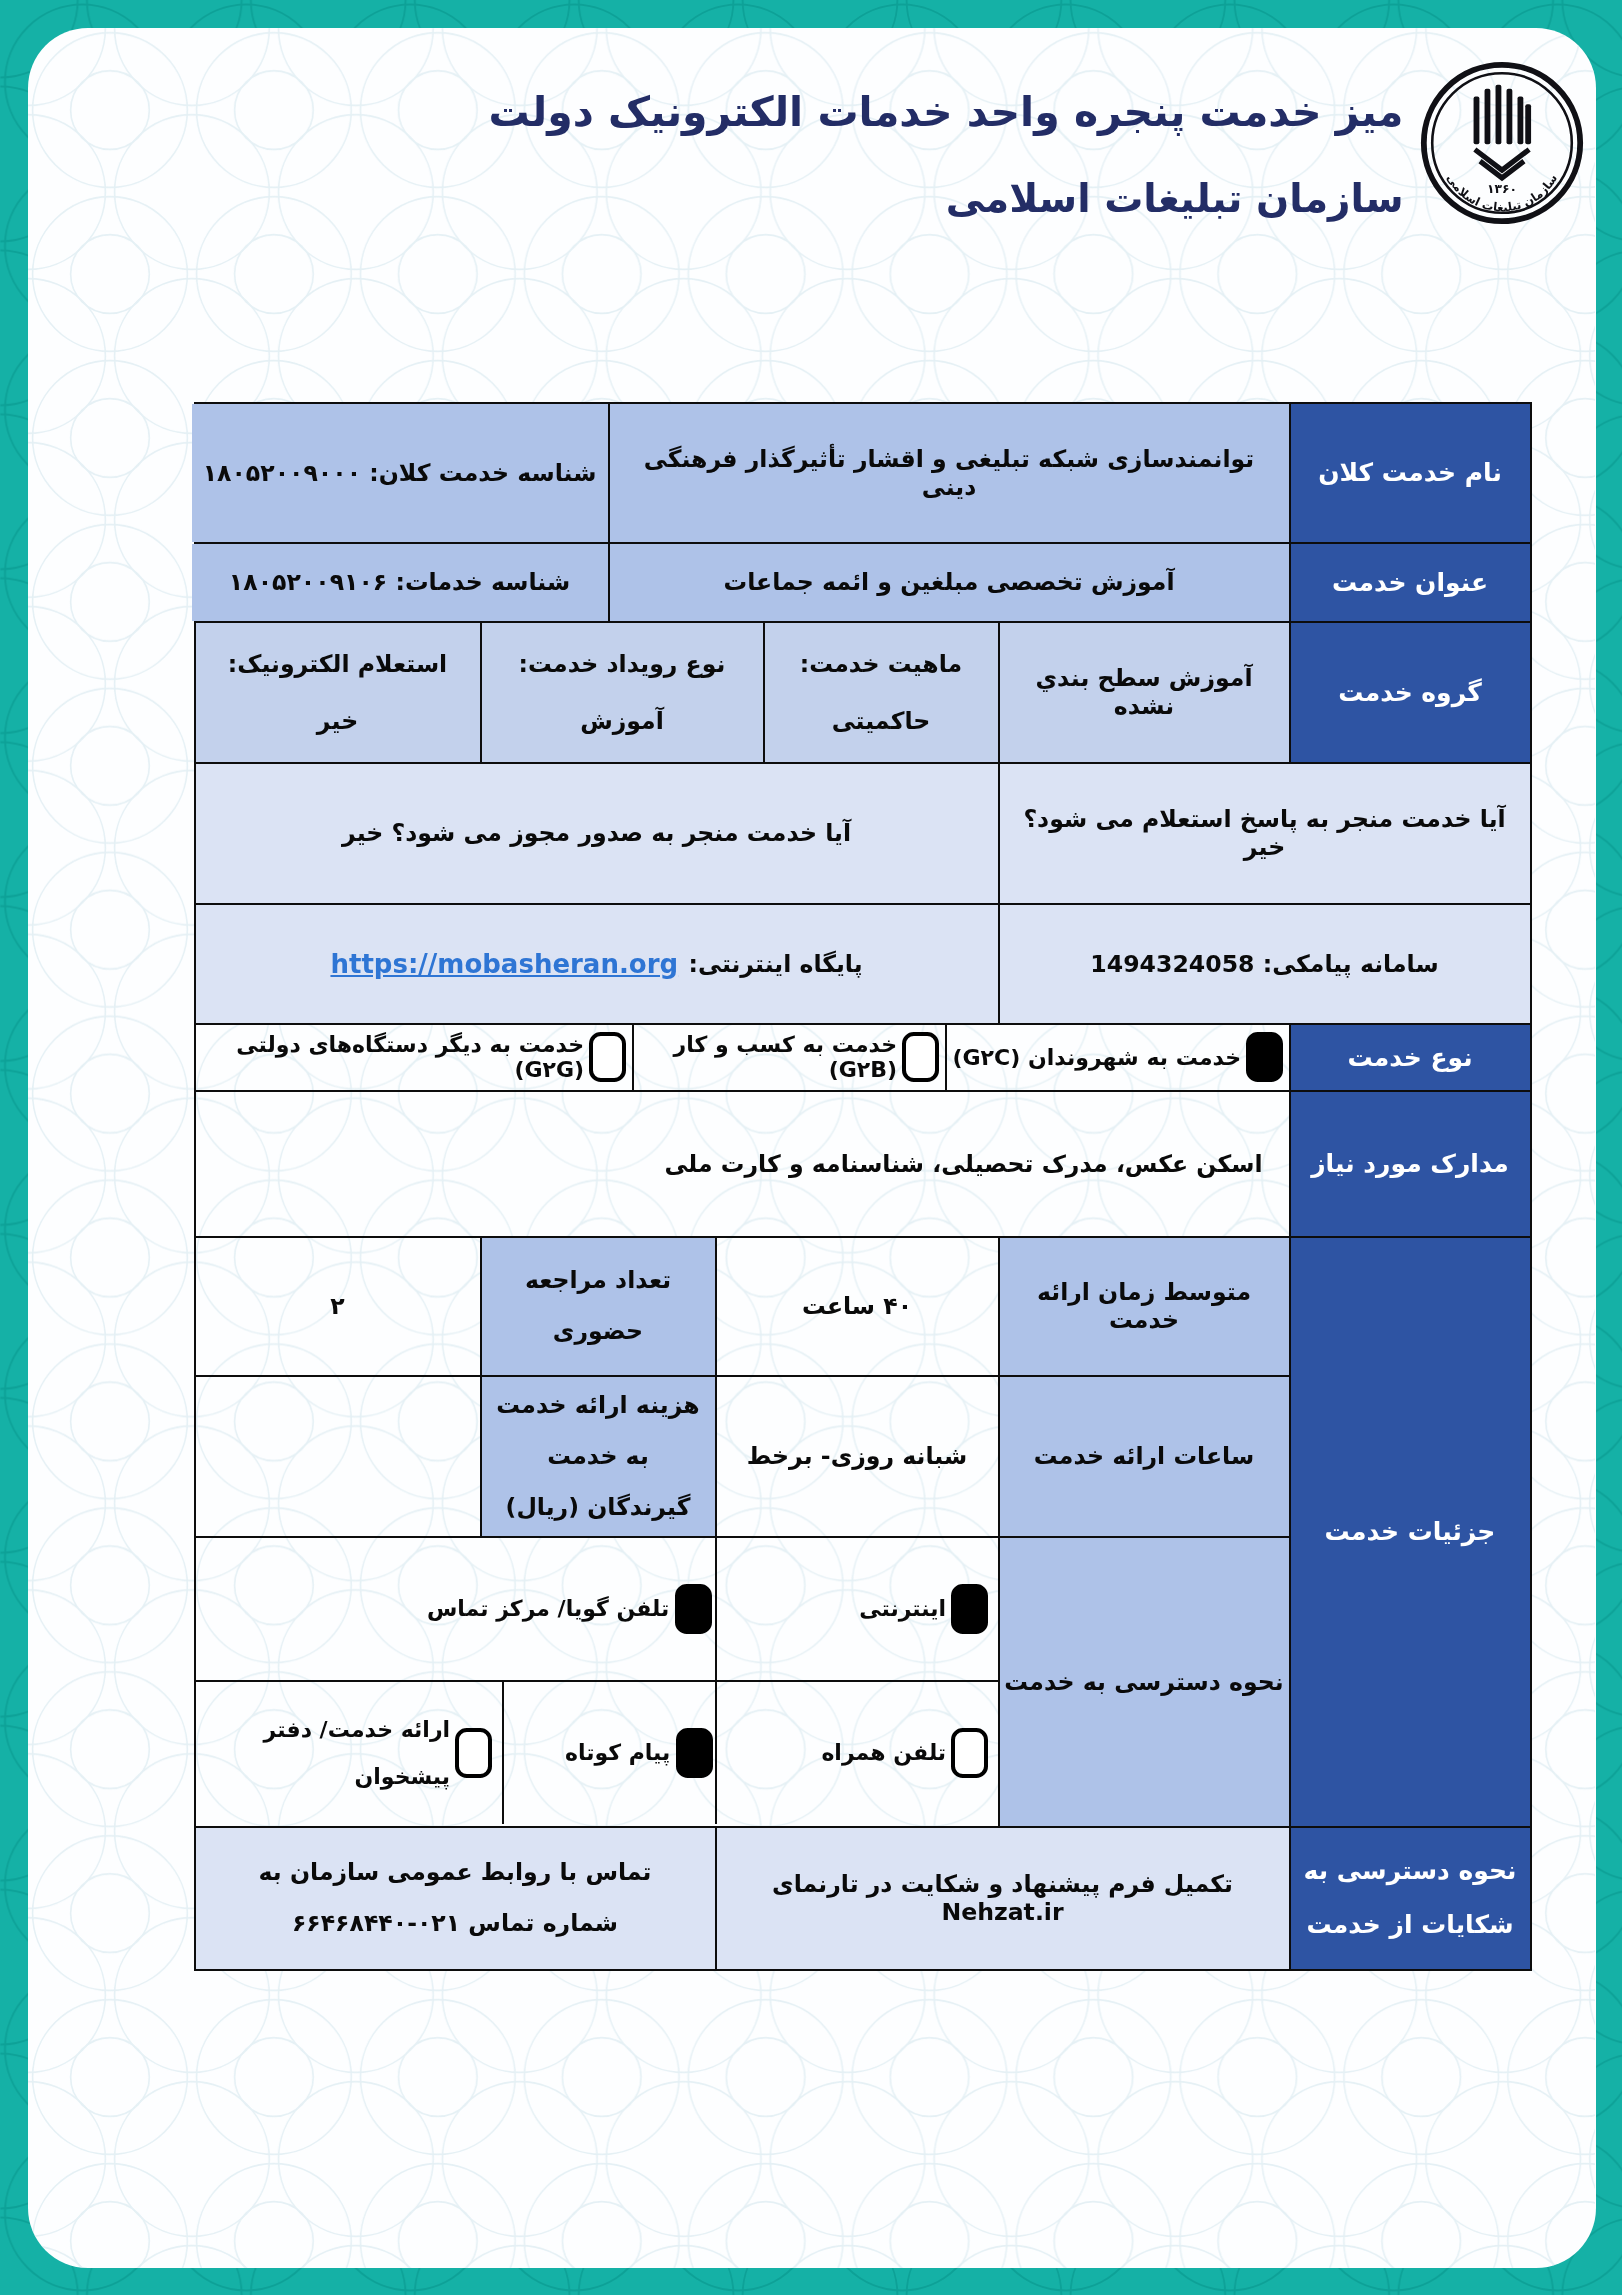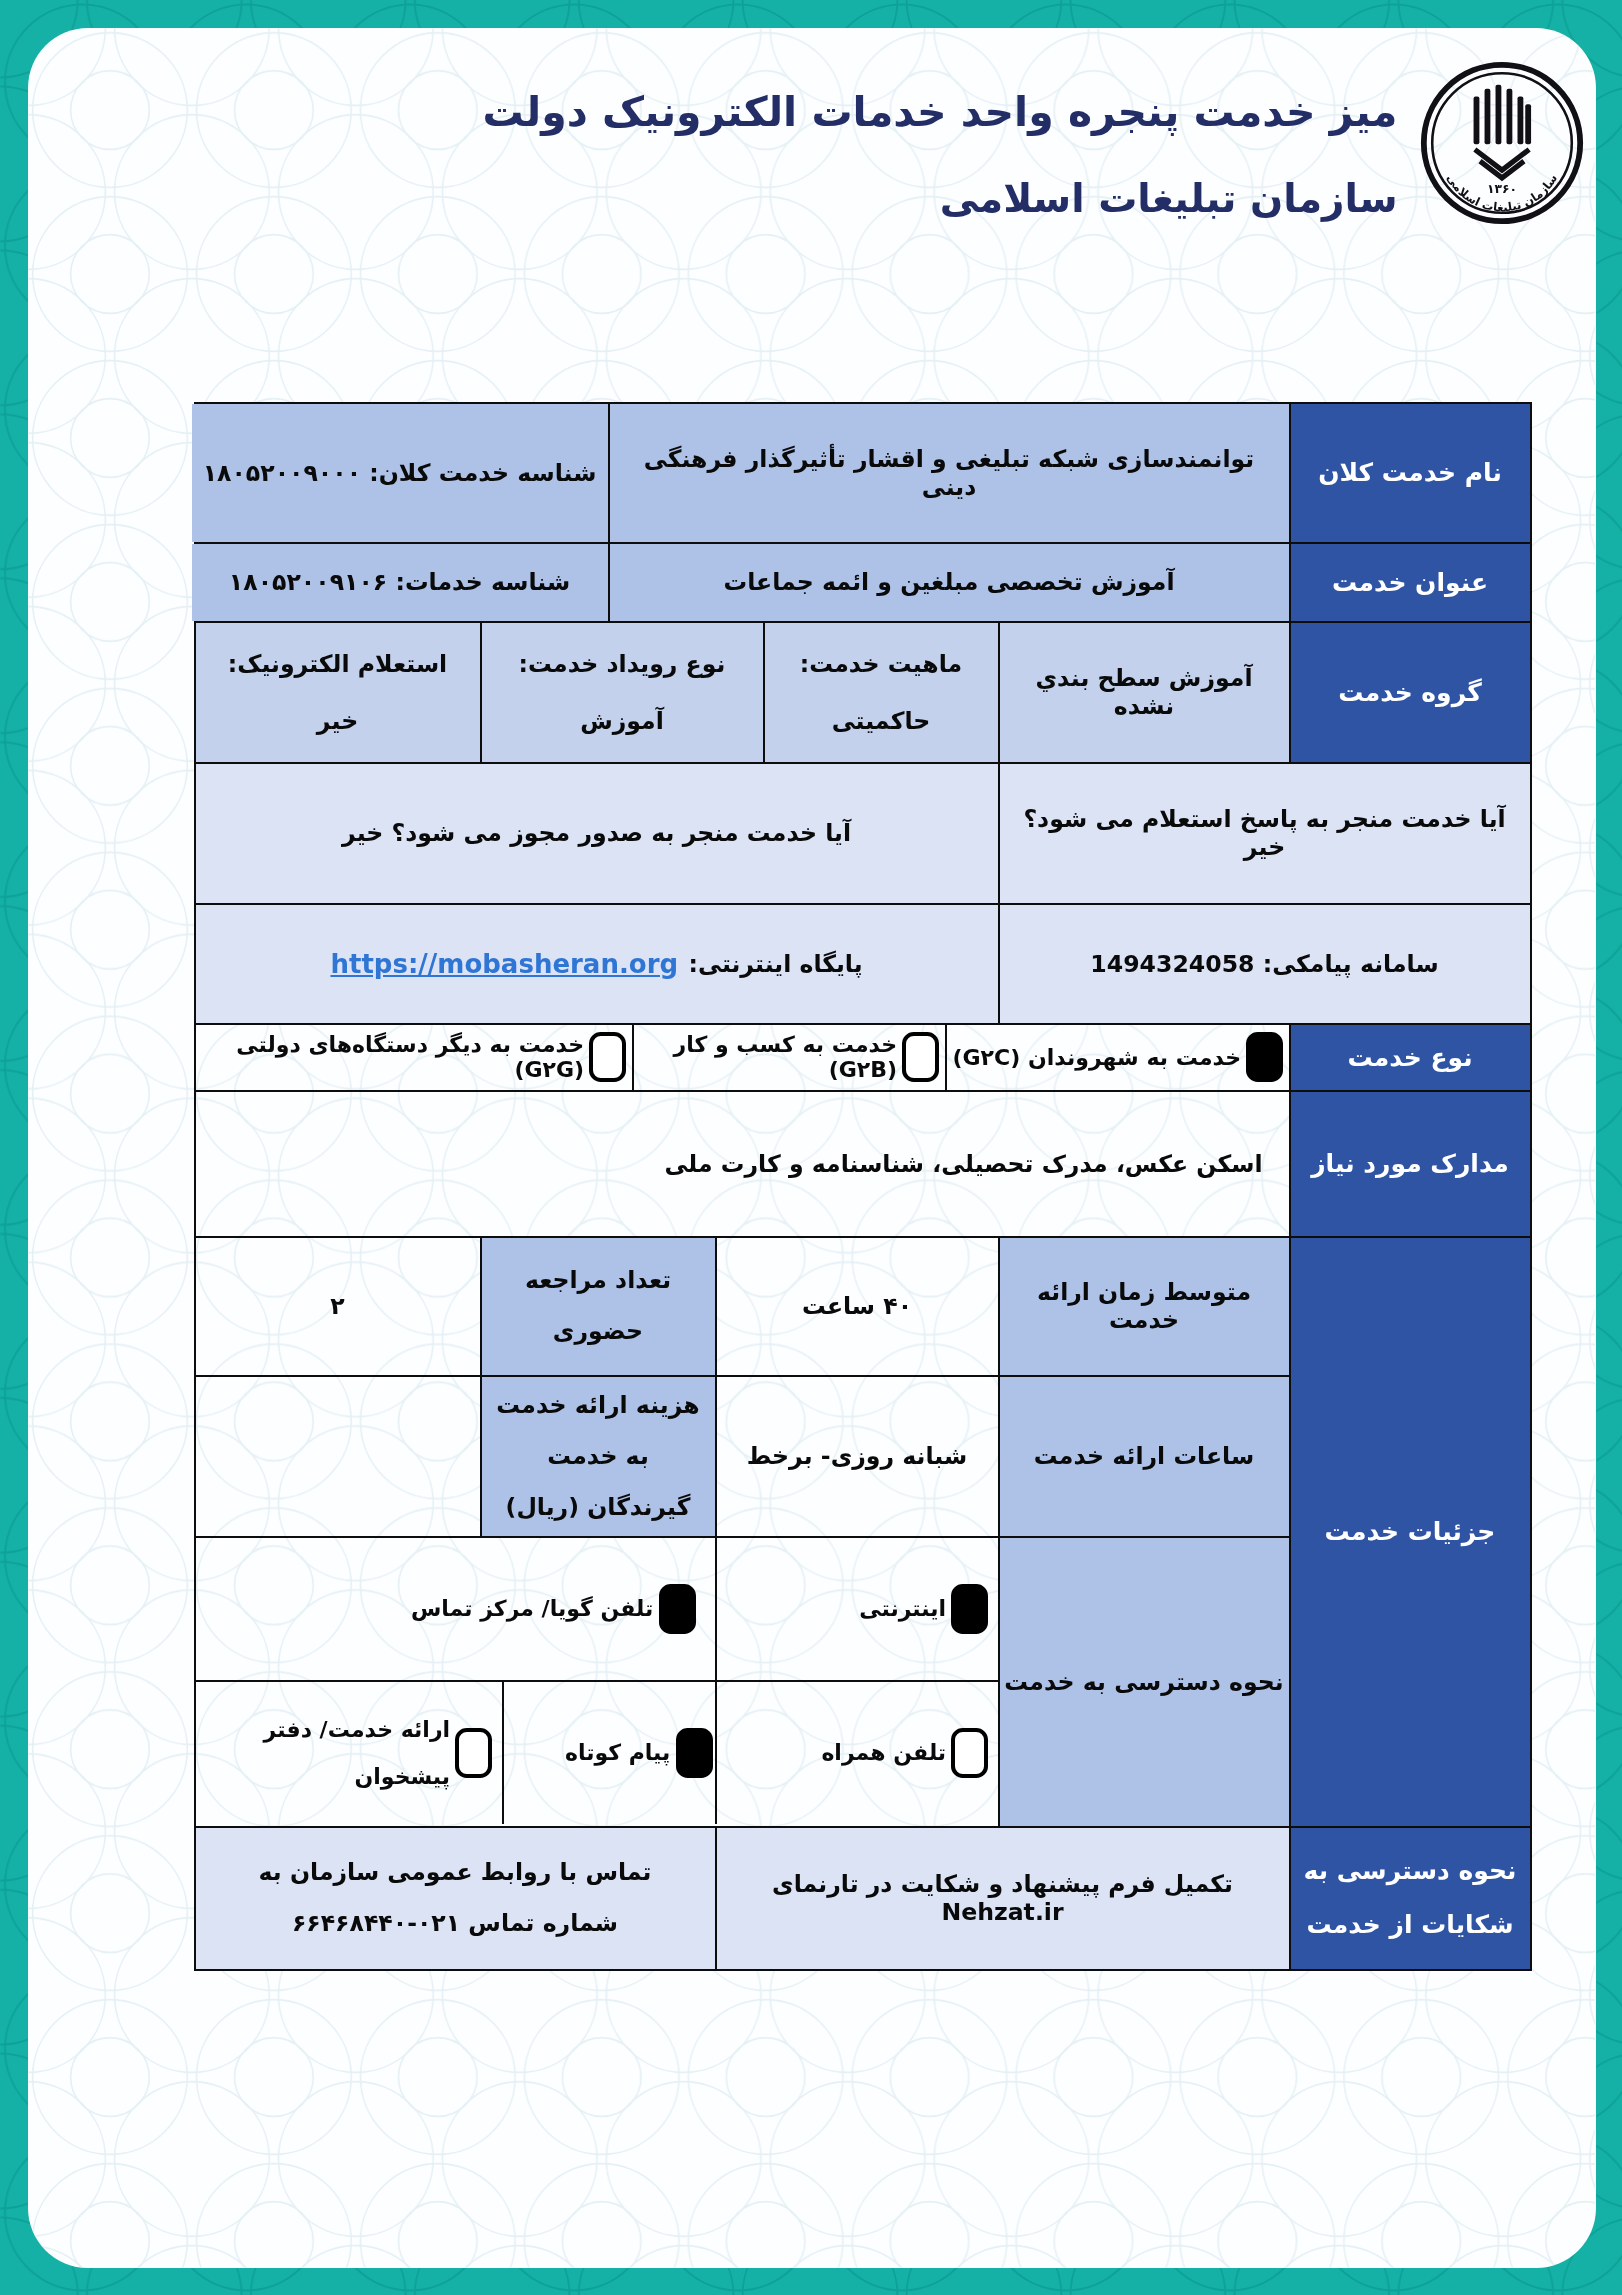--- a/index.html
+++ b/index.html
@@ -3,21 +3,21 @@
 <meta charset="utf-8">
 <style>
   html,body{margin:0;padding:0;background:#0f9e95;}
   .page{position:relative;width:1623px;height:2295px;background:#15b1a6;overflow:hidden;
         font-family:"DejaVu Sans",sans-serif;font-weight:bold;}
   .pat{position:absolute;left:0;top:0;}
   .card{position:absolute;left:27.5px;top:27.5px;right:27.5px;bottom:27.5px;background:#fdfeff;
         border-radius:60px;overflow:hidden;}
   .card .pat{opacity:.6;}
   
-  .title{position:absolute;text-align:right;color:#232d66;z-index:3;right:198px;margin-left:45px;}
+  .title{position:absolute;text-align:right;color:#232d66;z-index:3;right:192px;margin-left:45px;}
   .t1{top:60px;font-size:41px;letter-spacing:-0.7px;}
   .t2{top:148px;font-size:39px;}
   .logo{position:absolute;top:31.5px;right:9.2px;width:168px;height:168px;z-index:3;}
   
   .tbl{position:absolute;left:166px;top:374px;width:1338px;border:2.6px solid #0d0d0d;
        direction:rtl;color:#0a0a0a;font-size:23.6px;z-index:4;box-sizing:border-box;}
   .row{display:flex;border-bottom:2.6px solid #0d0d0d;box-sizing:border-box;}
   .tbl > .row:last-child{border-bottom:none;}
   .row > *{box-sizing:border-box;}
   .row > *:not(:last-child){border-left:2.6px solid #0d0d0d;}
@@ -197,21 +197,21 @@
             <div class="cell" style="flex:1"></div>
           </div>
           <div class="accwrap">
             <div class="cell lb" style="width:291px;border-left:2.6px solid #0d0d0d">نحوه دسترسی به خدمت</div>
             <div class="accgrid">
               <div class="sub sC">
                 <div class="cell opt" style="width:283px;padding-right:9.2px">
                   <span class="cb on"></span>
                   <span>اینترنتی</span>
                 </div>
-                <div class="cell opt" style="flex:1;padding-right:19px">
+                <div class="cell opt" style="flex:1;padding-right:3px">
                   <span class="cb on"></span>
                   <span>تلفن گویا/ مرکز تماس</span>
                 </div>
               </div>
               <div class="sub sD">
                 <div class="cell opt" style="width:283px;padding-right:9.2px">
                   <span class="cb"></span>
                   <span>تلفن همراه</span>
                 </div>
                 <div class="cell opt" style="width:213px;padding-right:2px">

